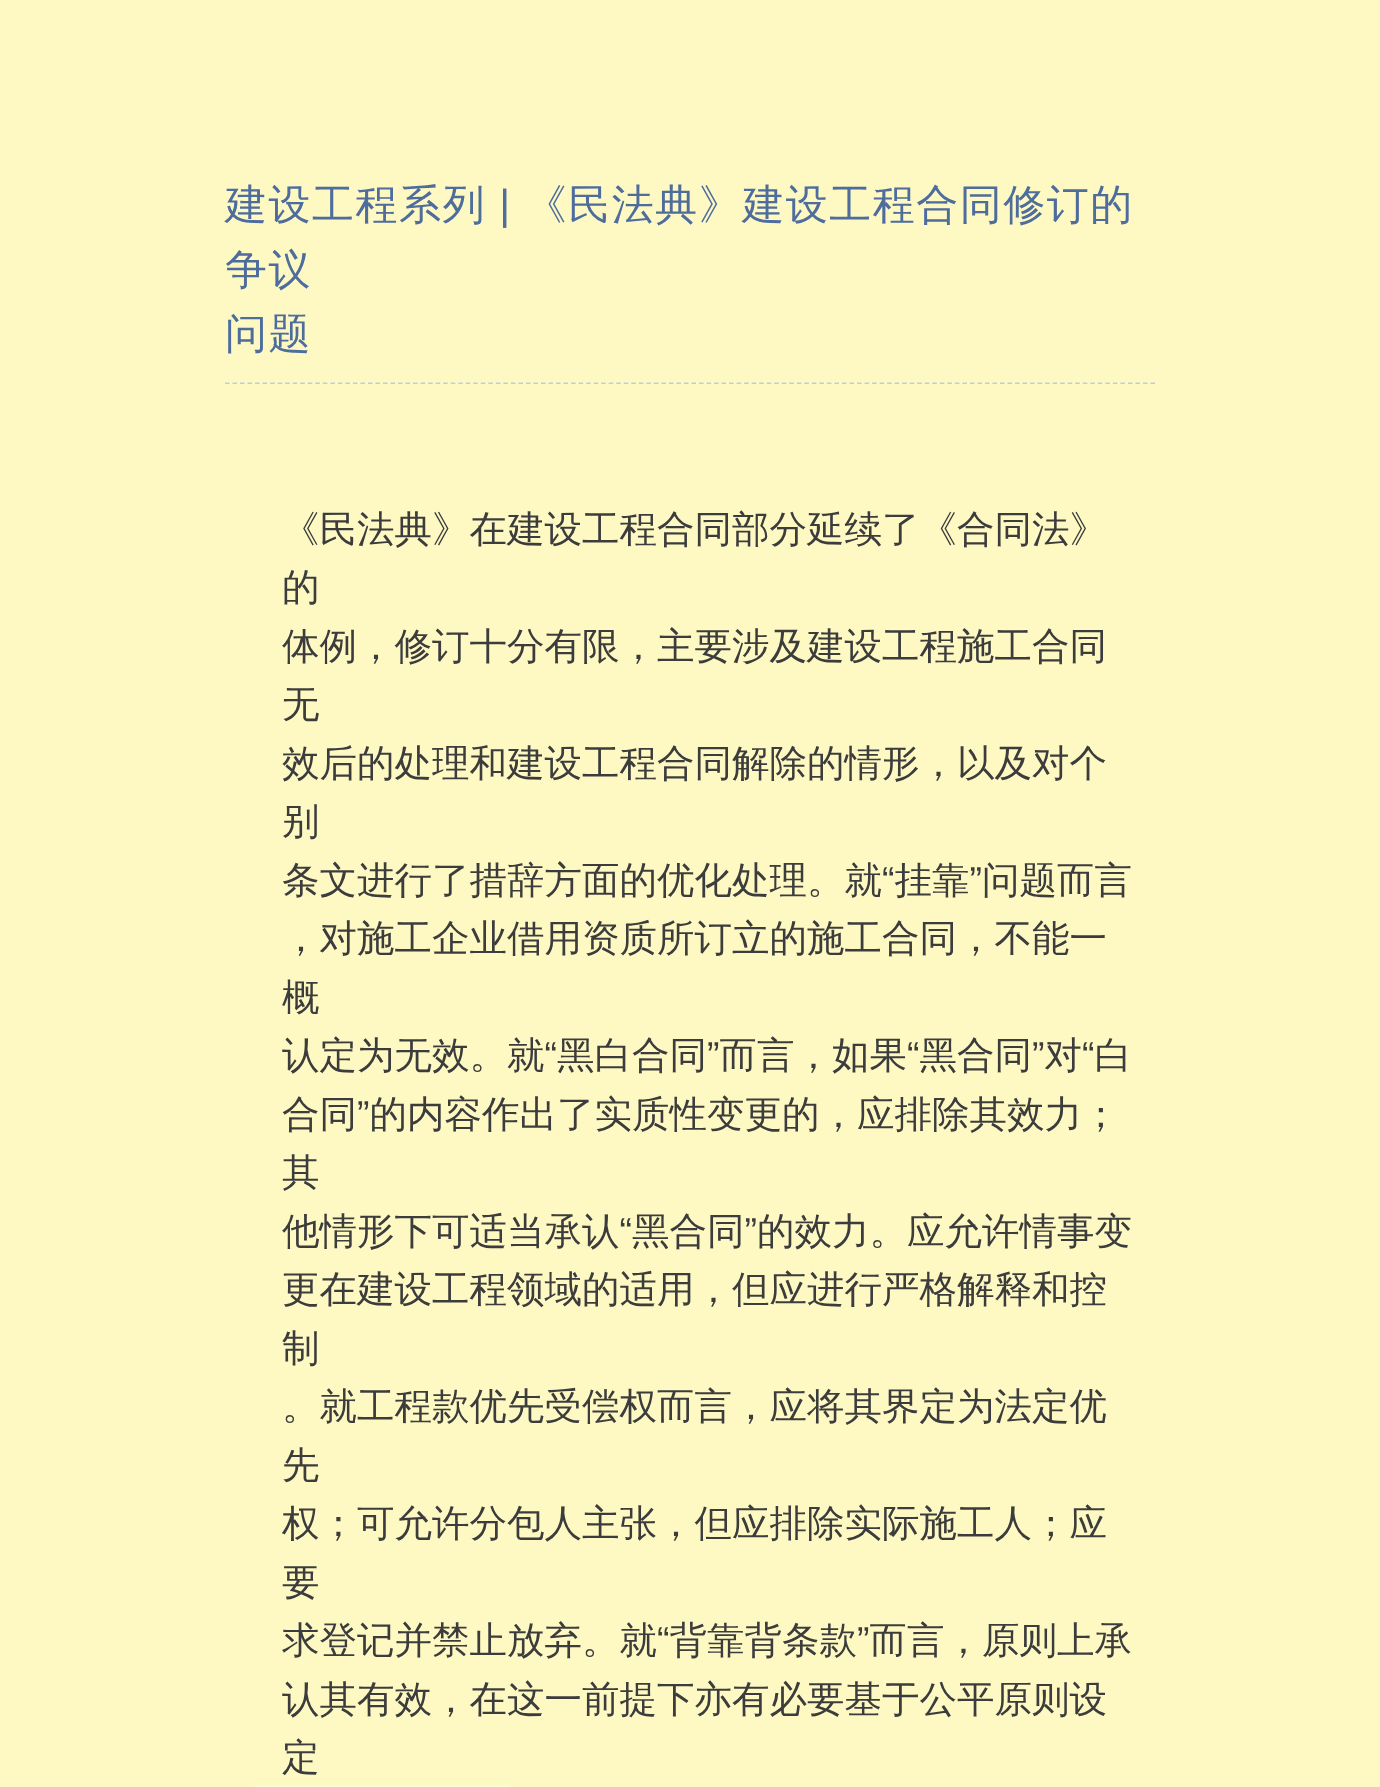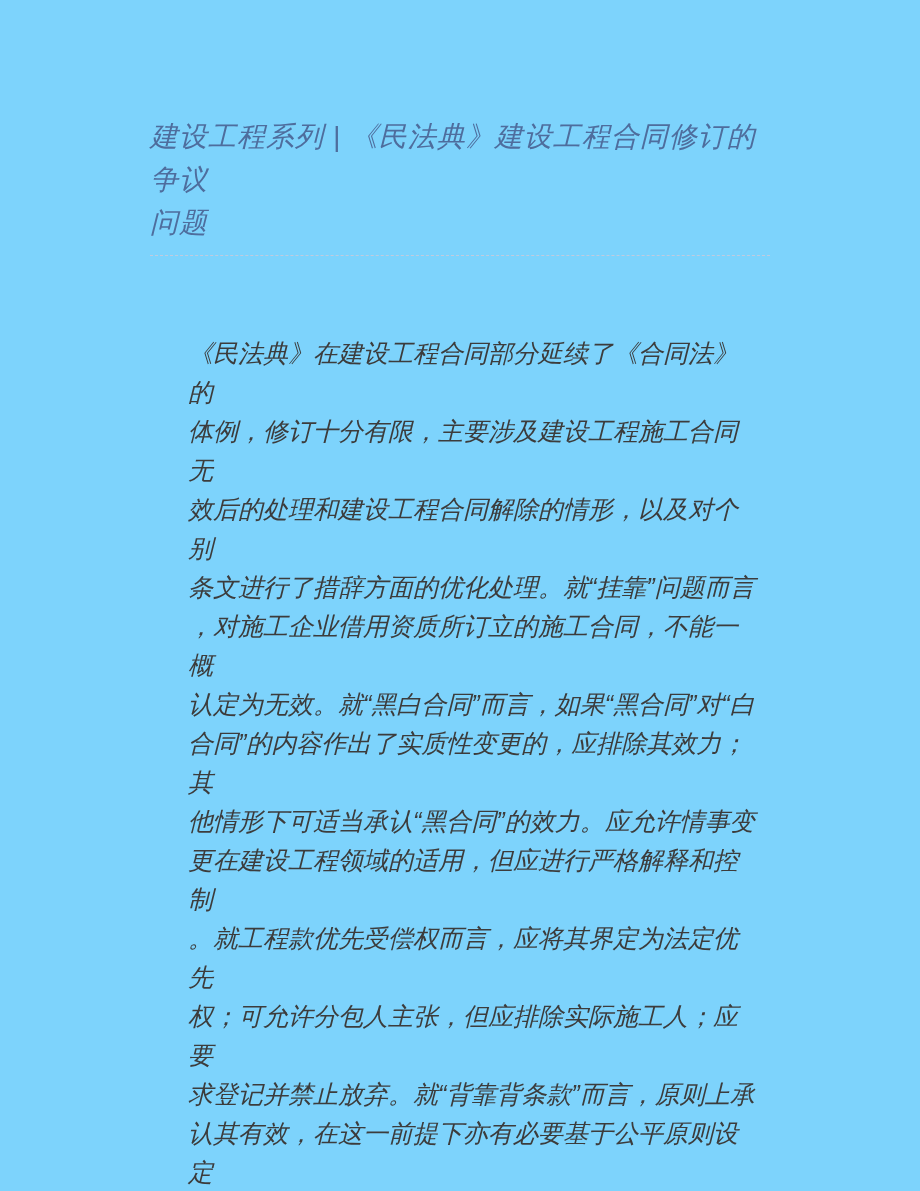--- a/index.html
+++ b/index.html
@@ -11,22 +11,21 @@
     width: 920px;
     height: 1191px;
     font-family: "Liberation Sans", sans-serif;
     overflow: hidden;
   }
   .page {
     box-sizing: border-box;
     width: 920px;
     height: 1191px;
     padding: 115px 150px 0 150px;
-    background: #7dd3fc;
-    font-style: italic;
+    background: #fef9c3;
   }
   .title {
     margin: 0;
     color: #4e6d9d;
     font-size: 28px;
     line-height: 43px;
     font-weight: 400;
     letter-spacing: 1px;
     white-space: pre-line;
   }

